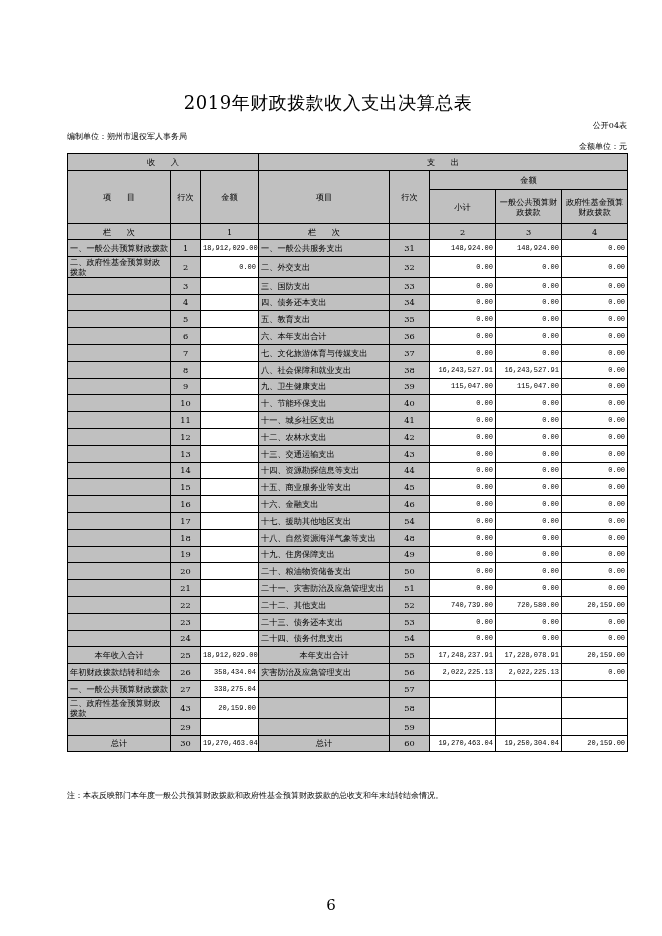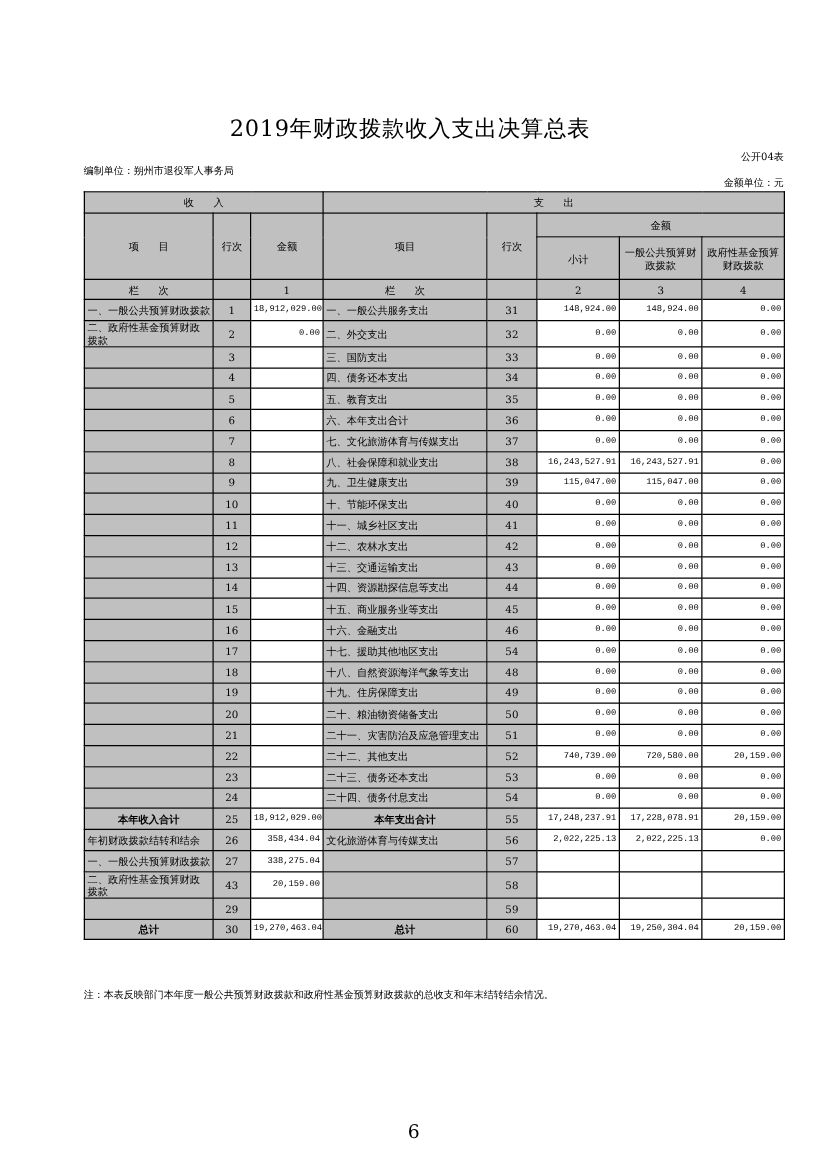--- a/index.html
+++ b/index.html
@@ -23,21 +23,21 @@
     }
     table.main td {
       border: 1px solid #000; padding: 0 2px; overflow: hidden;
       white-space: nowrap; vertical-align: middle; line-height: 10px;
     }
     .g { background: #c0c0c0; }
     .w { background: #ffffff; }
     .c { text-align: center; }
     .r { text-align: right; }
     .l { text-align: left; }
-    .b { font-weight: bold; }
+    .b { font-weight: normal; }
     .pre { white-space: pre !important; }
     .wrap { white-space: normal !important; line-height: 10px; }
     .num { font-family: "Liberation Mono", "DejaVu Sans Mono", monospace; font-size: 7px; }
     tr.hA td { height: 16px; margin-top: 12px; }
     tr.hB td { height: 18px; }
     tr.hC td { height: 33px; }
     tr.hD td { height: 15px; margin-top: 16px; }
     tr.h td { height: 15.8px; }
     tr.h2 td { height: 20px; }
 
@@ -364,21 +364,21 @@
     <td class="g c">55</td>
     <td class="w r num">17,248,237.91</td>
     <td class="w r num">17,228,078.91</td>
     <td class="w r num">20,159.00</td>
   </tr>
 
   <tr class="h">
     <td class="g l">年初财政拨款结转和结余</td>
     <td class="g c">26</td>
     <td class="w r num">358,434.04</td>
-    <td class="g l">文化旅游体育与传媒支出</td>
+    <td class="g l">灾害防治及应急管理支出</td>
     <td class="g c">56</td>
     <td class="w r num">2,022,225.13</td>
     <td class="w r num">2,022,225.13</td>
     <td class="w r num">0.00</td>
   </tr>
 
   <tr class="h">
     <td class="g l">一、一般公共预算财政拨款</td>
     <td class="g c">27</td>
     <td class="w r num">338,275.04</td>

